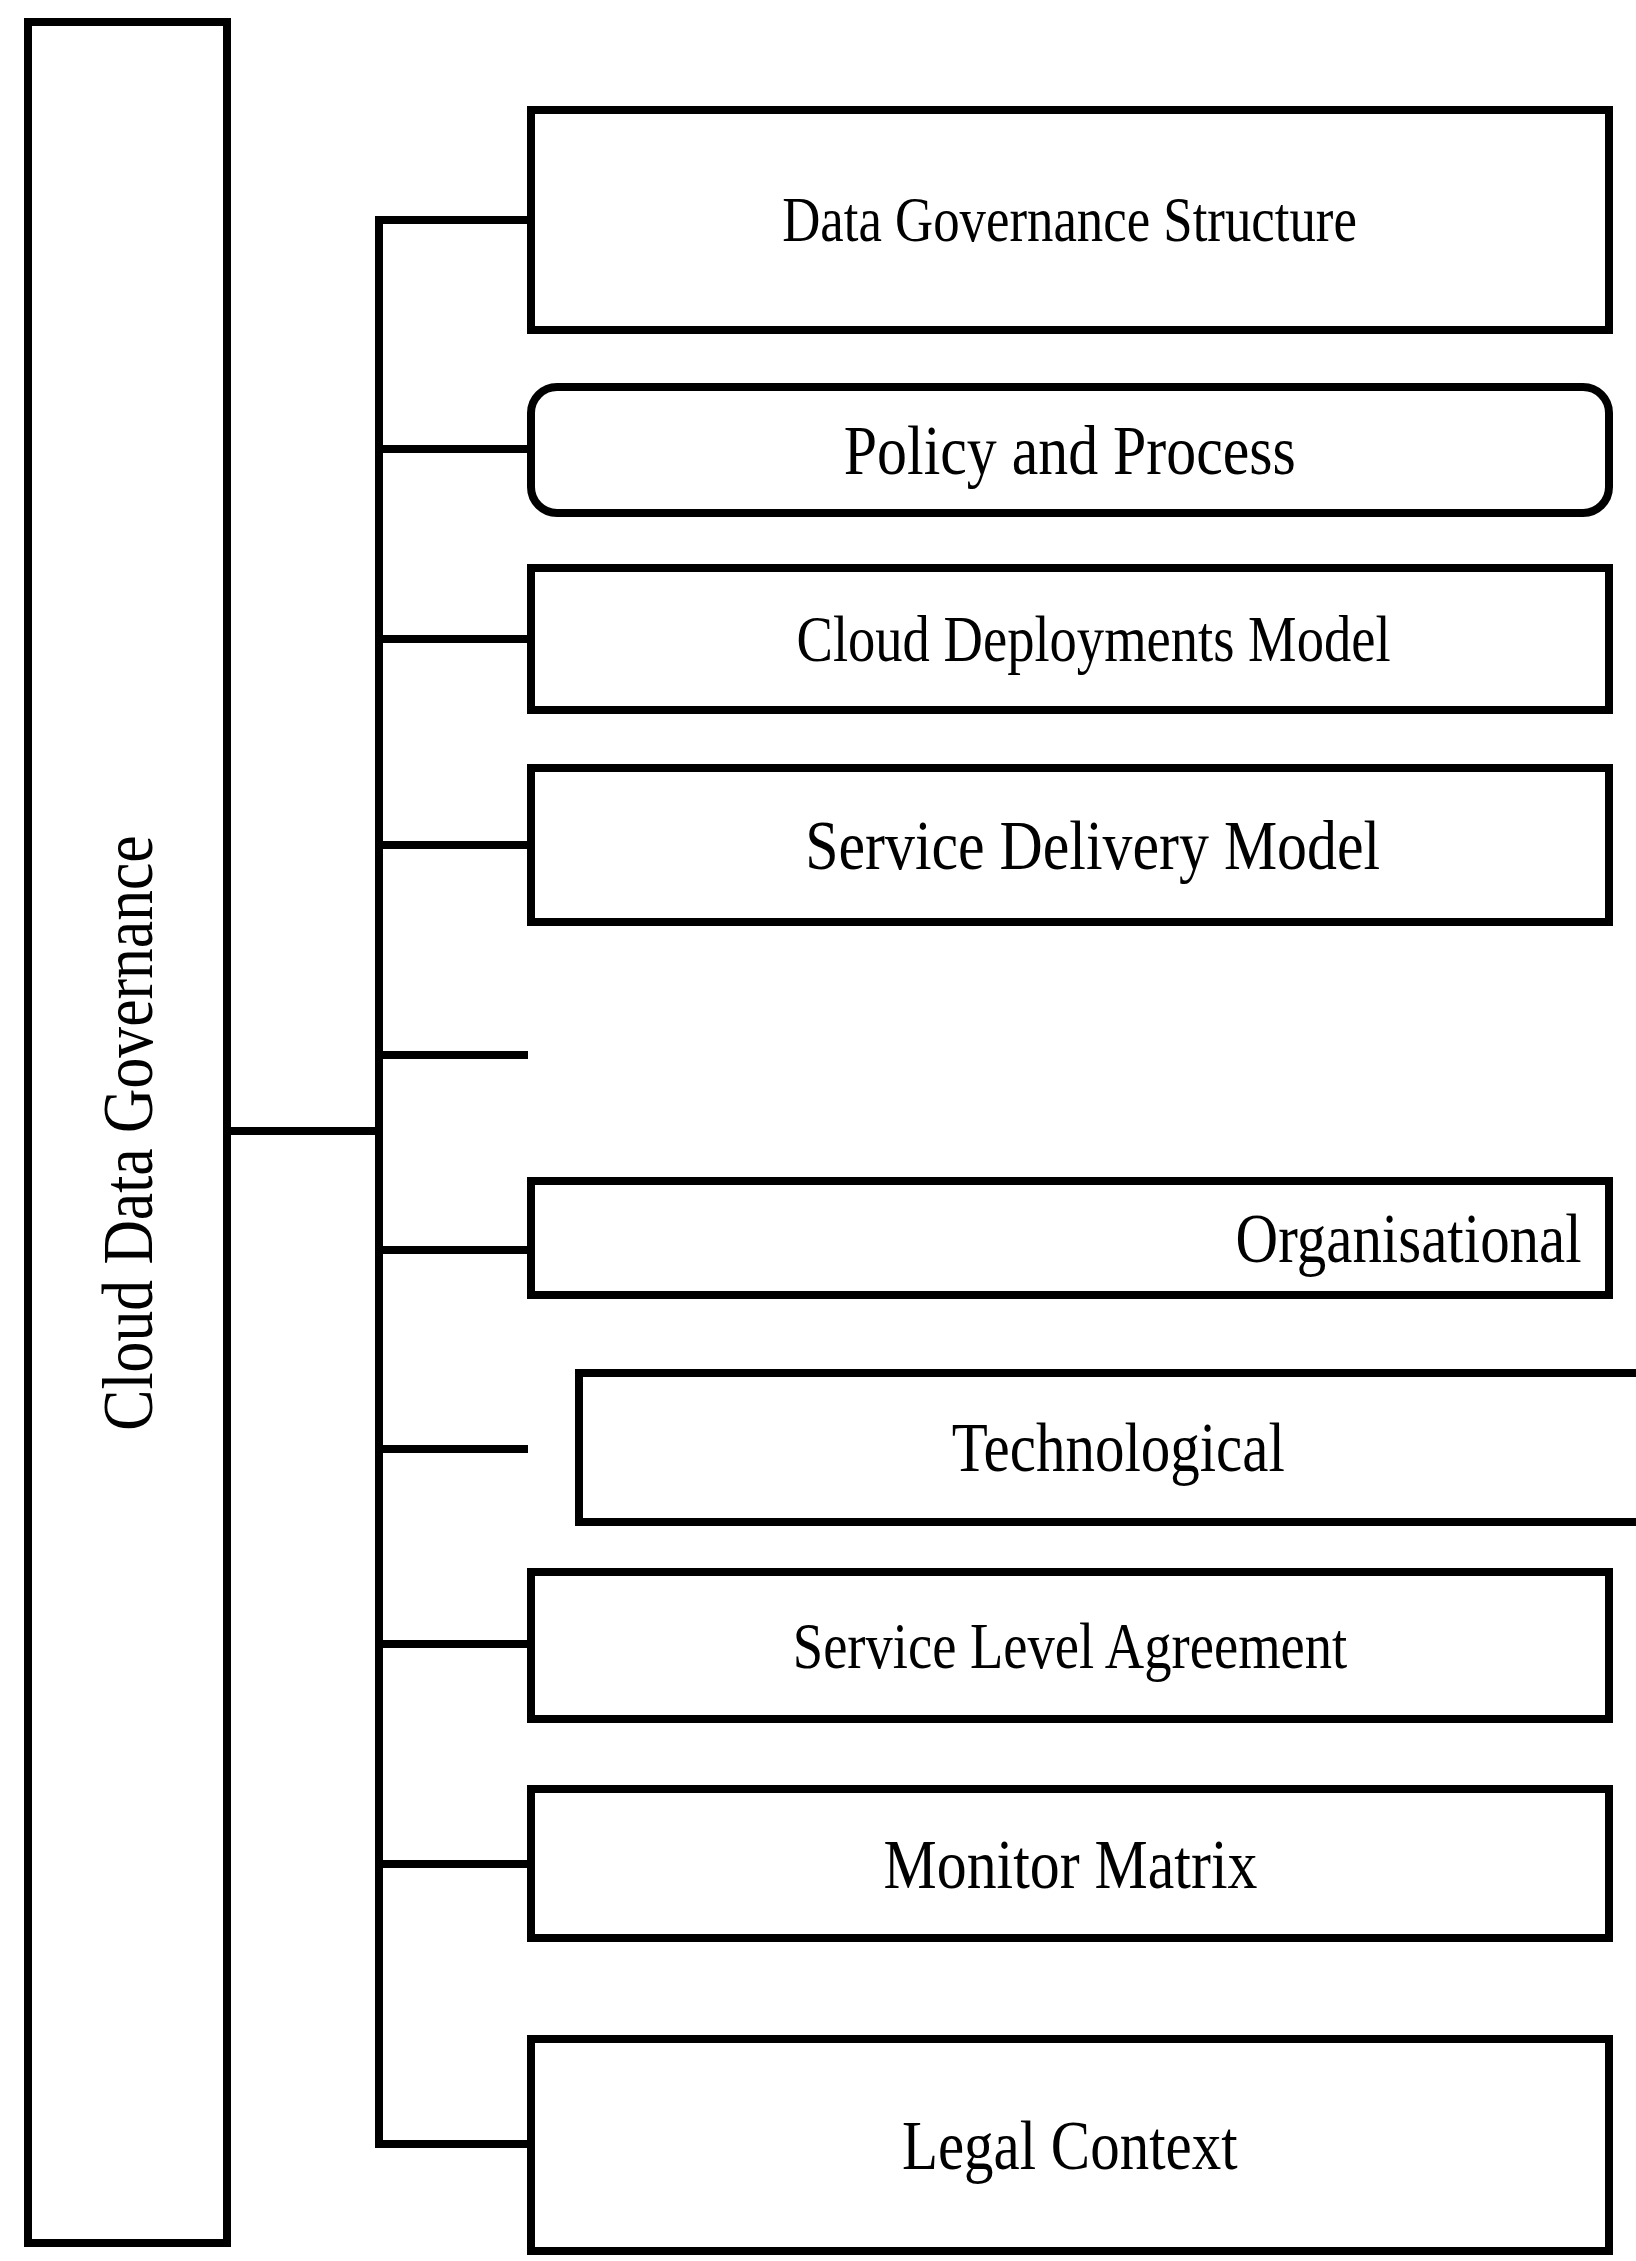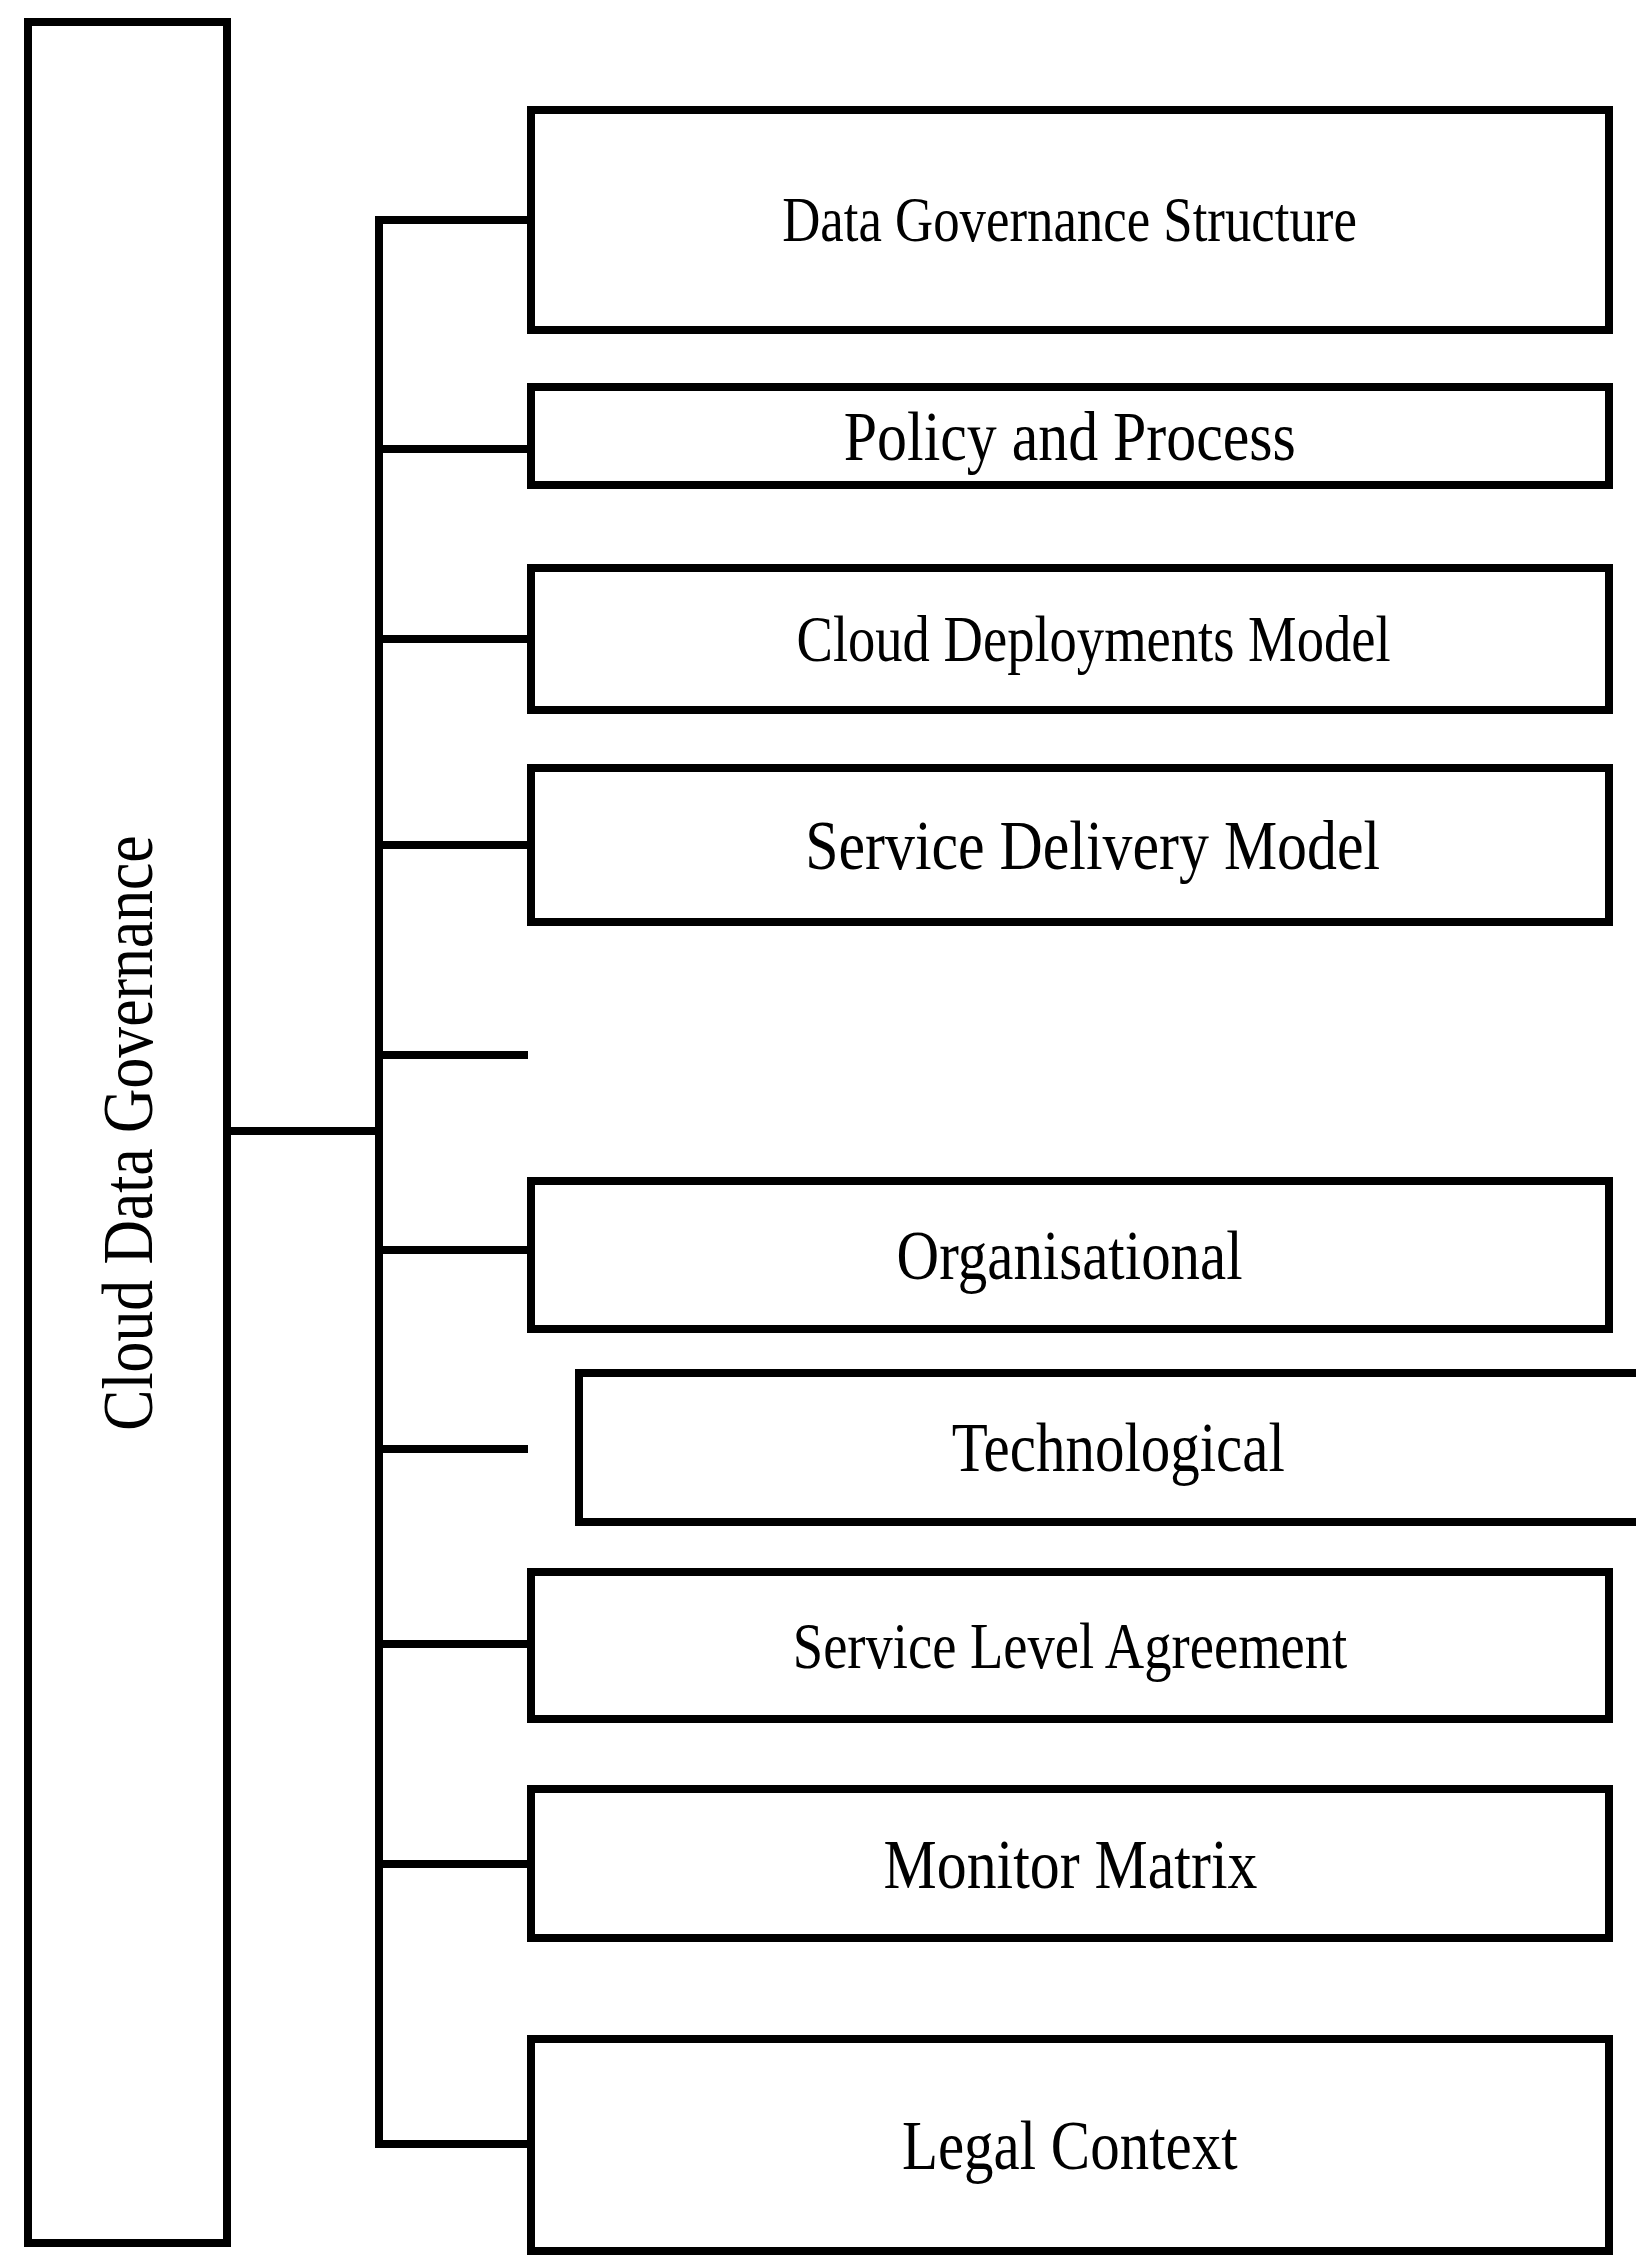--- a/index.html
+++ b/index.html
@@ -63,25 +63,25 @@
     left: 527px;
     width: 1086px;
     border: 8.7px solid var(--line, #000000);
     box-sizing: border-box;
     background: var(--bg, #ffffff);
     display: flex;
     align-items: center;
     justify-content: center;
   }
   .b1  { top: 106px;  height: 228px; justify-content: center; }
-  .b2  { top: 383px;  height: 106px; }
+  .b2  { top: 383px;  height: 134px; border-radius: 30px; }
   .b3  { top: 564px;  height: 150px; padding-left: 48px; }
   .b4  { top: 764px;  height: 162px; padding-left: 46px; }
   .b5  { top: 974px; height: 163px; }
-  .b6  { top: 1177px; height: 156px; }
+  .b6  { top: 1177px; height: 122px; justify-content: flex-end; }
   .b7  { top: 1369px; height: 157px; margin-left: 48px; }
   .b8  { top: 1568px; height: 155px; }
   .b9  { top: 1785px; height: 157px; }
   .b10 { top: 2035px; height: 220px; }
 
   .label {
     white-space: nowrap;
     line-height: 1;
     transform: scale(0.88, 1.04);
   }

